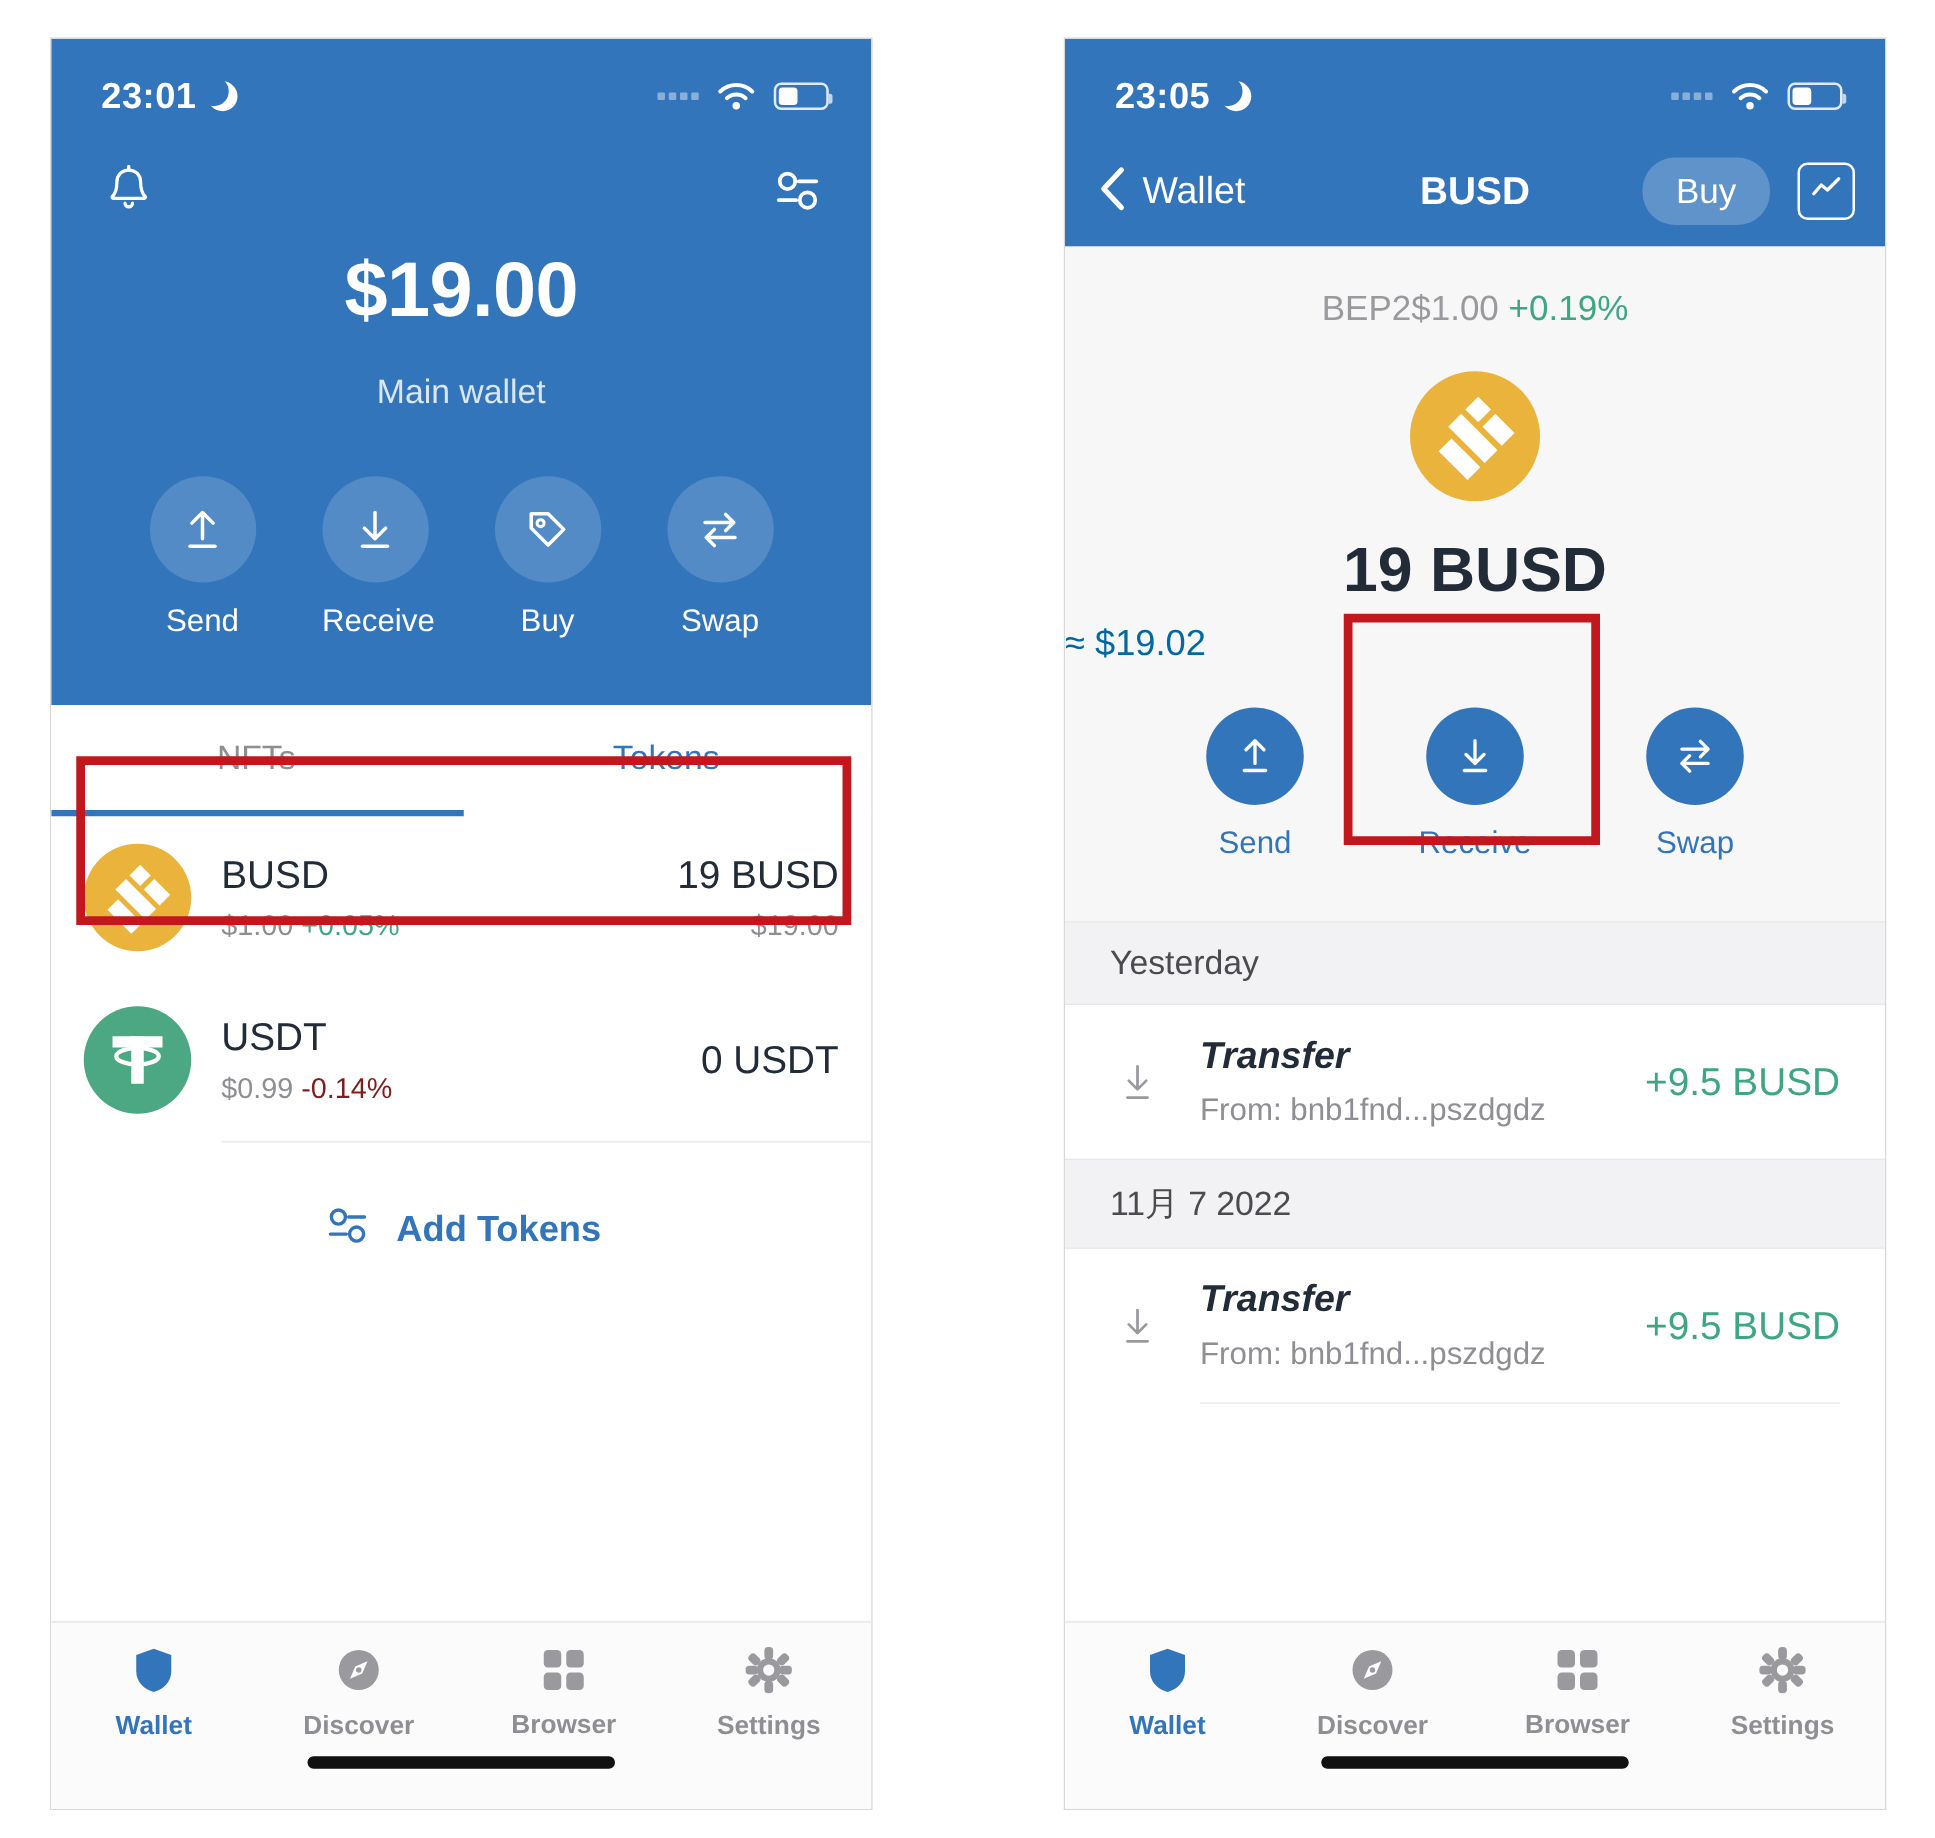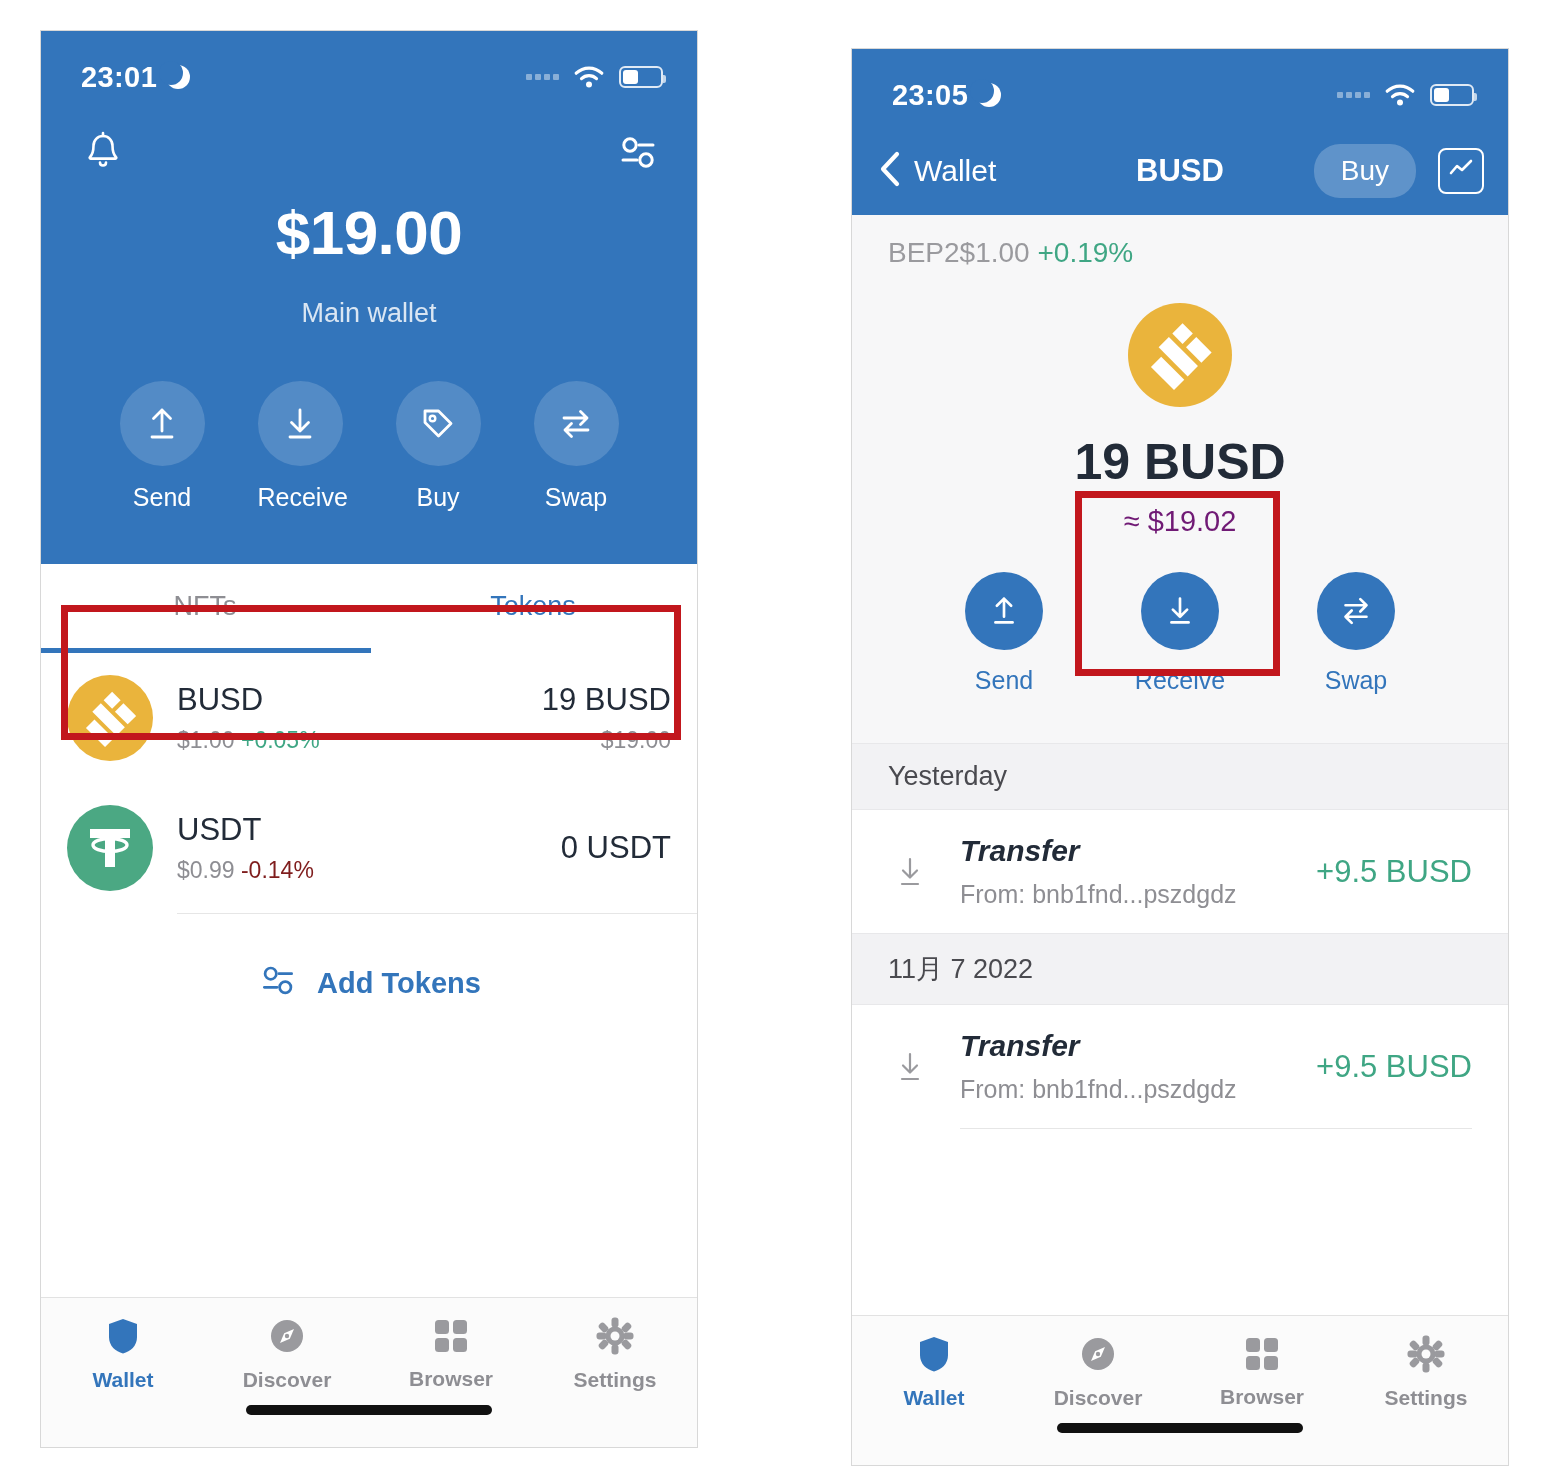--- a/index.html
+++ b/index.html
@@ -13,21 +13,21 @@
 
   .phone {
     position: absolute;
     width: 658px; height: 1418px;
     background: #ffffff;
     border: 1px solid #d8d8d8;
     overflow: hidden;
     display: flex; flex-direction: column;
   }
   #phone-left  { left: 40px;  top: 30px; }
-  #phone-right { left: 851px; top: 48px; }
+  #phone-right { left: 851px; top: 30px; }
 
   
   .statusbar {
     height: 78px; flex: 0 0 78px;
     display: flex; align-items: center; justify-content: space-between;
     padding: 14px 34px 0 40px;
     color: #ffffff;
   }
   .sb-left { display: flex; align-items: center; gap: 9px; }
   .sb-time { font-size: 29px; font-weight: bold; letter-spacing: .4px; }
@@ -149,34 +149,35 @@
     font-family: inherit;
   }
   .chart-btn {
     width: 46px; height: 46px; border: 2px solid #fff; border-radius: 8px;
     display: flex; align-items: center; justify-content: center; cursor: pointer;
   }
 
   
   .detail { background: #f7f7f8; flex: 0 0 auto; padding-bottom: 48px; }
   .detail-top {
-    display: flex; justify-content: flex-start; align-items: center;
+    display: flex; justify-content: center; align-items: center;
     padding: 22px 36px 10px;
+    margin-top: 12px;
   }
   .chain { font-size: 28px; color: #9a9a9e; }
   .price-wrap { font-size: 28px; color: #9a9a9e; }
   .coin-logo {
     width: 104px; height: 104px; border-radius: 50%; background: #eab43c;
     margin: 24px auto 0; position: relative;
   }
   .coin-amt {
     text-align: center; font-size: 50px; font-weight: bold;
     color: #222b38; margin-top: 26px;
   }
-  .coin-fiat { text-align: center; font-size: 29px; color: #701a75; margin-top: 14px; }
+  .coin-fiat { text-align: left; font-size: 29px; color: #0369a1; margin-top: 14px; }
   .detail-actions { display: flex; justify-content: center; gap: 84px; margin-top: 34px; }
   .d-action { width: 92px; text-align: center; cursor: pointer; }
   .d-action .circ {
     width: 78px; height: 78px; border-radius: 50%; background: #3375bb;
     display: flex; align-items: center; justify-content: center; margin: 0 auto;
   }
   .d-action .lbl { color: #3375bb; font-size: 25px; margin-top: 16px; font-weight: 500; }
 
   .tx-list { background: #fff; flex: 1 1 auto; min-height: 0; }
   .tx-date {

